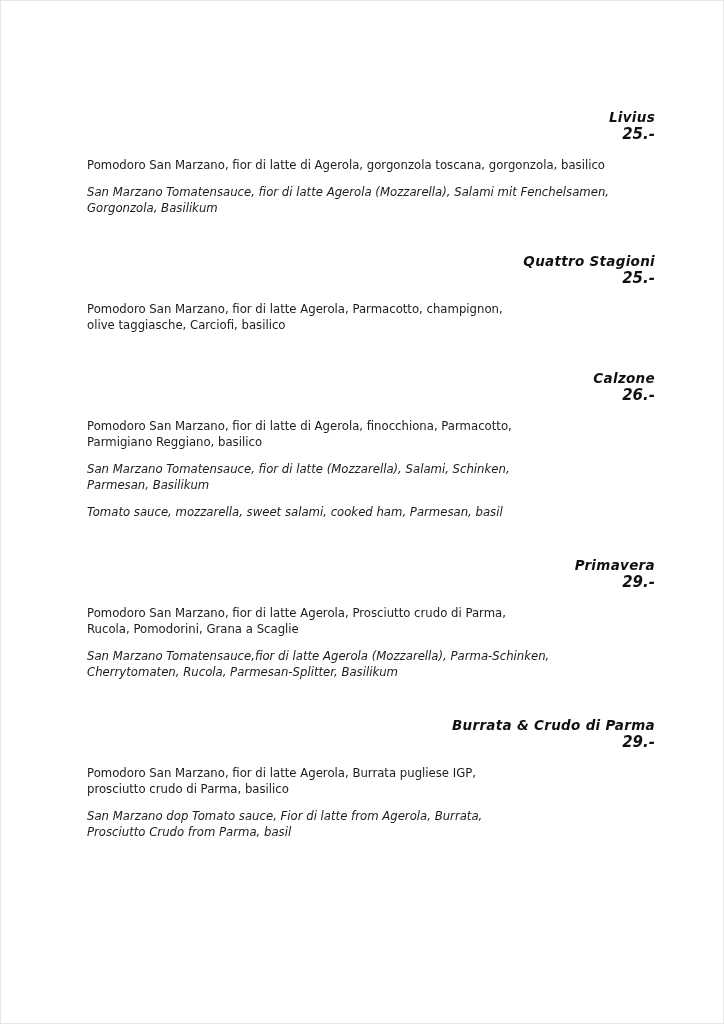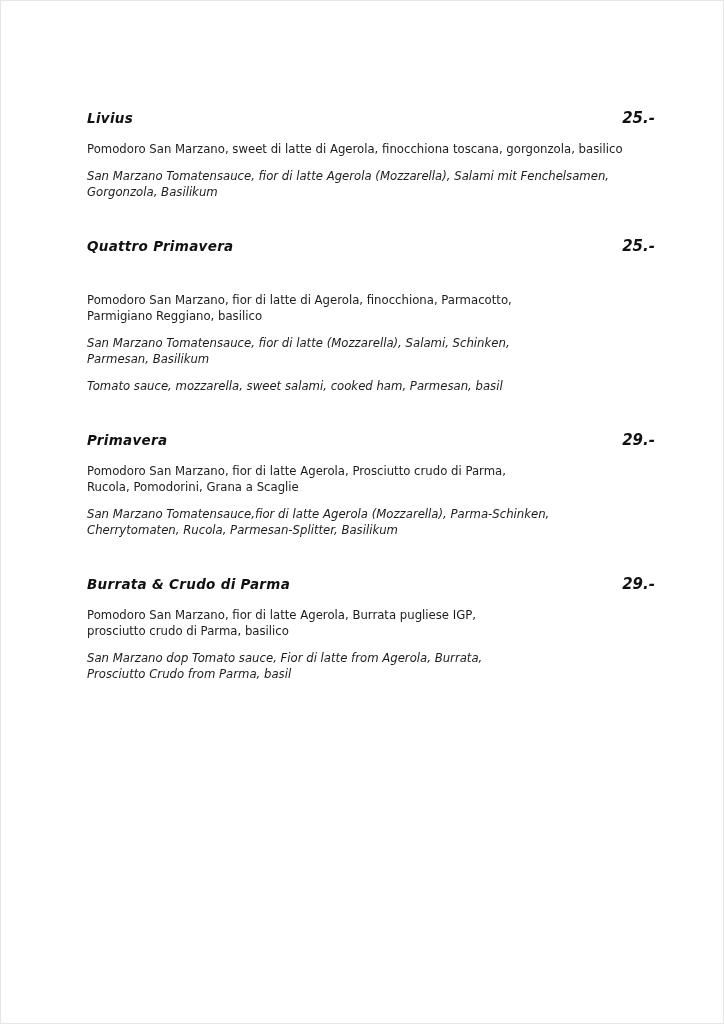--- a/index.html
+++ b/index.html
@@ -17,22 +17,23 @@
     border: 1px solid #e6e6e6;
     background: #ffffff;
     padding: 108px 68px 0 86px;
   }
   .menu-item {
     margin-bottom: 37px;
   }
   .item-header {
     display: flex;
     justify-content: space-between;
-    align-items: center;
+    align-items: flex-end;
     margin-bottom: 14px;
+    flex-direction: column;
   }
   .item-name {
     font-size: 13.5px;
     font-weight: bold;
     font-style: italic;
     letter-spacing: 0.3px;
     color: #111;
   }
   .item-price {
     font-size: 15px;
@@ -53,33 +54,39 @@
 </head>
 <body>
 
 <div class="page">
 
   <section class="menu-item">
     <div class="item-header">
       <h2 class="item-name">Livius</h2>
       <span class="item-price">25.-</span>
     </div>
-    <p class="desc regular">Pomodoro San Marzano, sweet di latte di Agerola, finocchiona toscana, gorgonzola, basilico</p>
+    <p class="desc regular">Pomodoro San Marzano, fior di latte di Agerola, gorgonzola toscana, gorgonzola, basilico</p>
     <p class="desc italic">San Marzano Tomatensauce, fior di latte Agerola (Mozzarella), Salami mit Fenchelsamen,
 Gorgonzola, Basilikum</p>
   </section>
 
   <section class="menu-item">
     <div class="item-header">
-      <h2 class="item-name">Quattro Primavera</h2>
+      <h2 class="item-name">Quattro Stagioni</h2>
       <span class="item-price">25.-</span>
     </div>
+    <p class="desc regular">Pomodoro San Marzano, fior di latte Agerola, Parmacotto, champignon,
+olive taggiasche, Carciofi, basilico</p>
   </section>
 
   <section class="menu-item">
+    <div class="item-header">
+      <h2 class="item-name">Calzone</h2>
+      <span class="item-price">26.-</span>
+    </div>
     <p class="desc regular">Pomodoro San Marzano, fior di latte di Agerola, finocchiona, Parmacotto,
 Parmigiano Reggiano, basilico</p>
     <p class="desc italic">San Marzano Tomatensauce, fior di latte (Mozzarella), Salami, Schinken,
 Parmesan, Basilikum</p>
     <p class="desc italic">Tomato sauce, mozzarella, sweet salami, cooked ham, Parmesan, basil</p>
   </section>
 
   <section class="menu-item">
     <div class="item-header">
       <h2 class="item-name">Primavera</h2>

